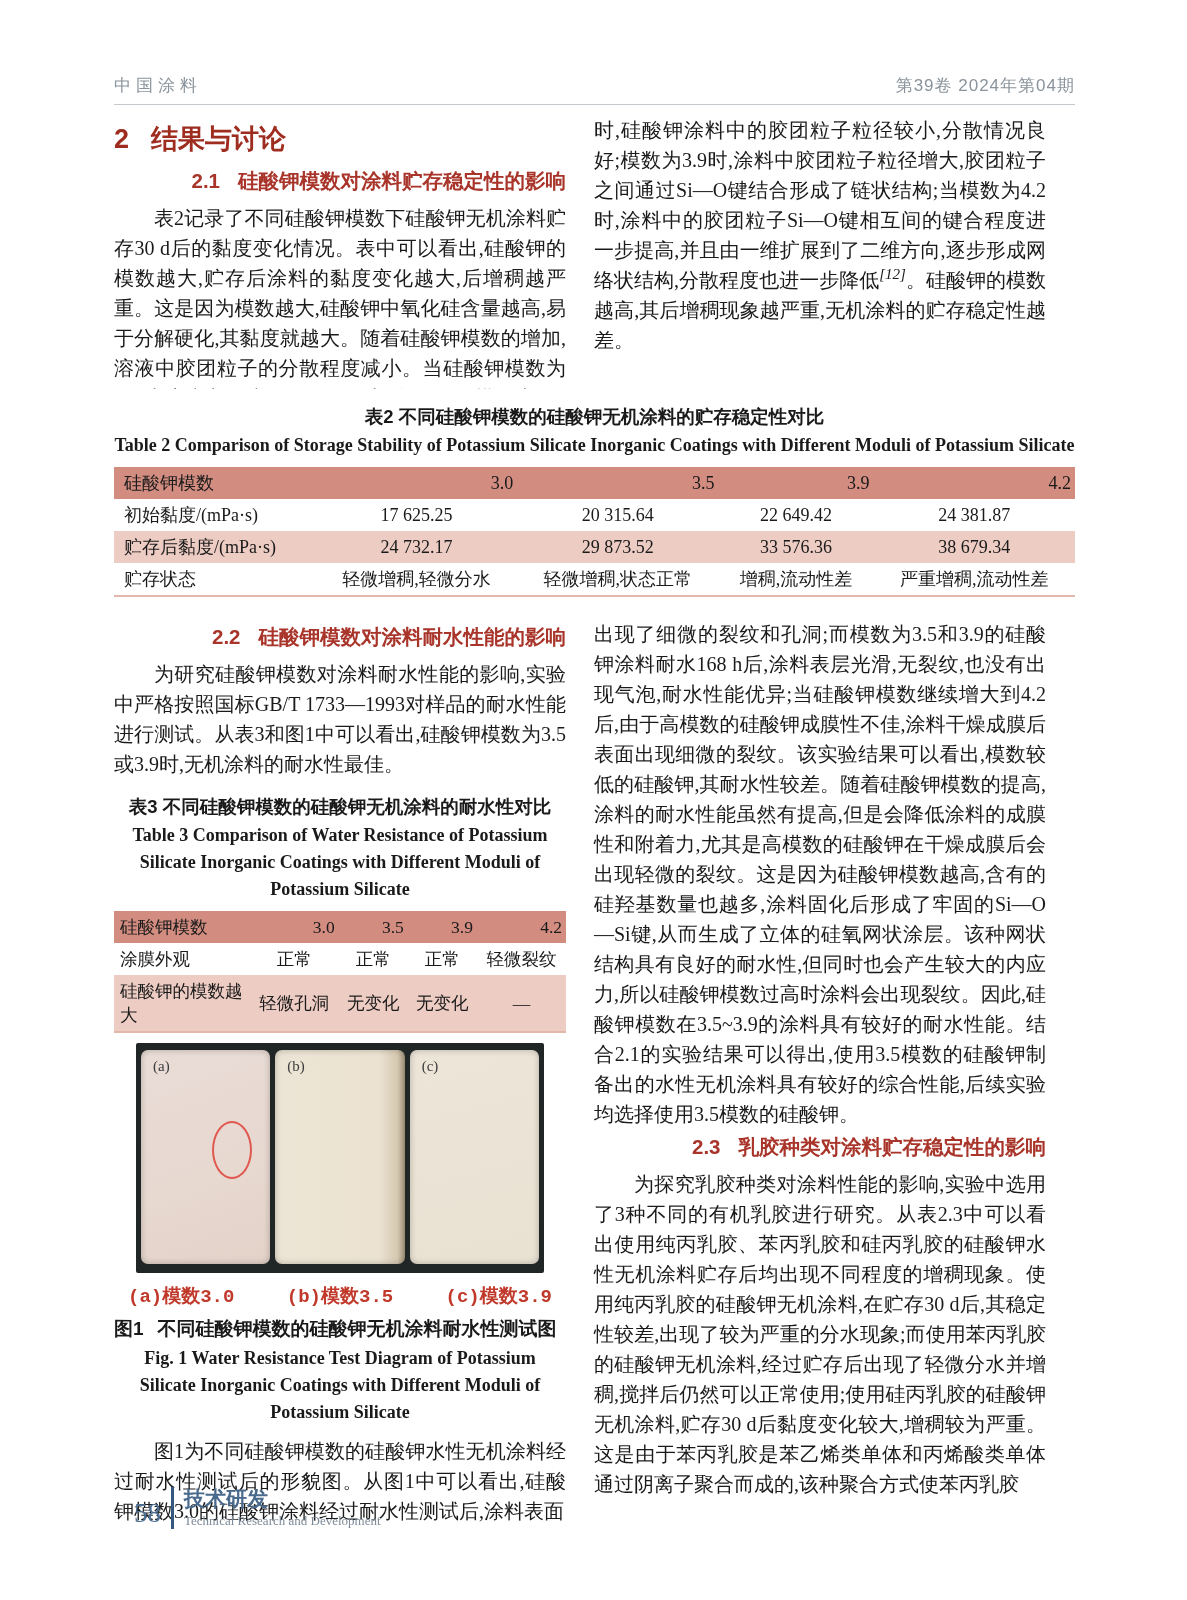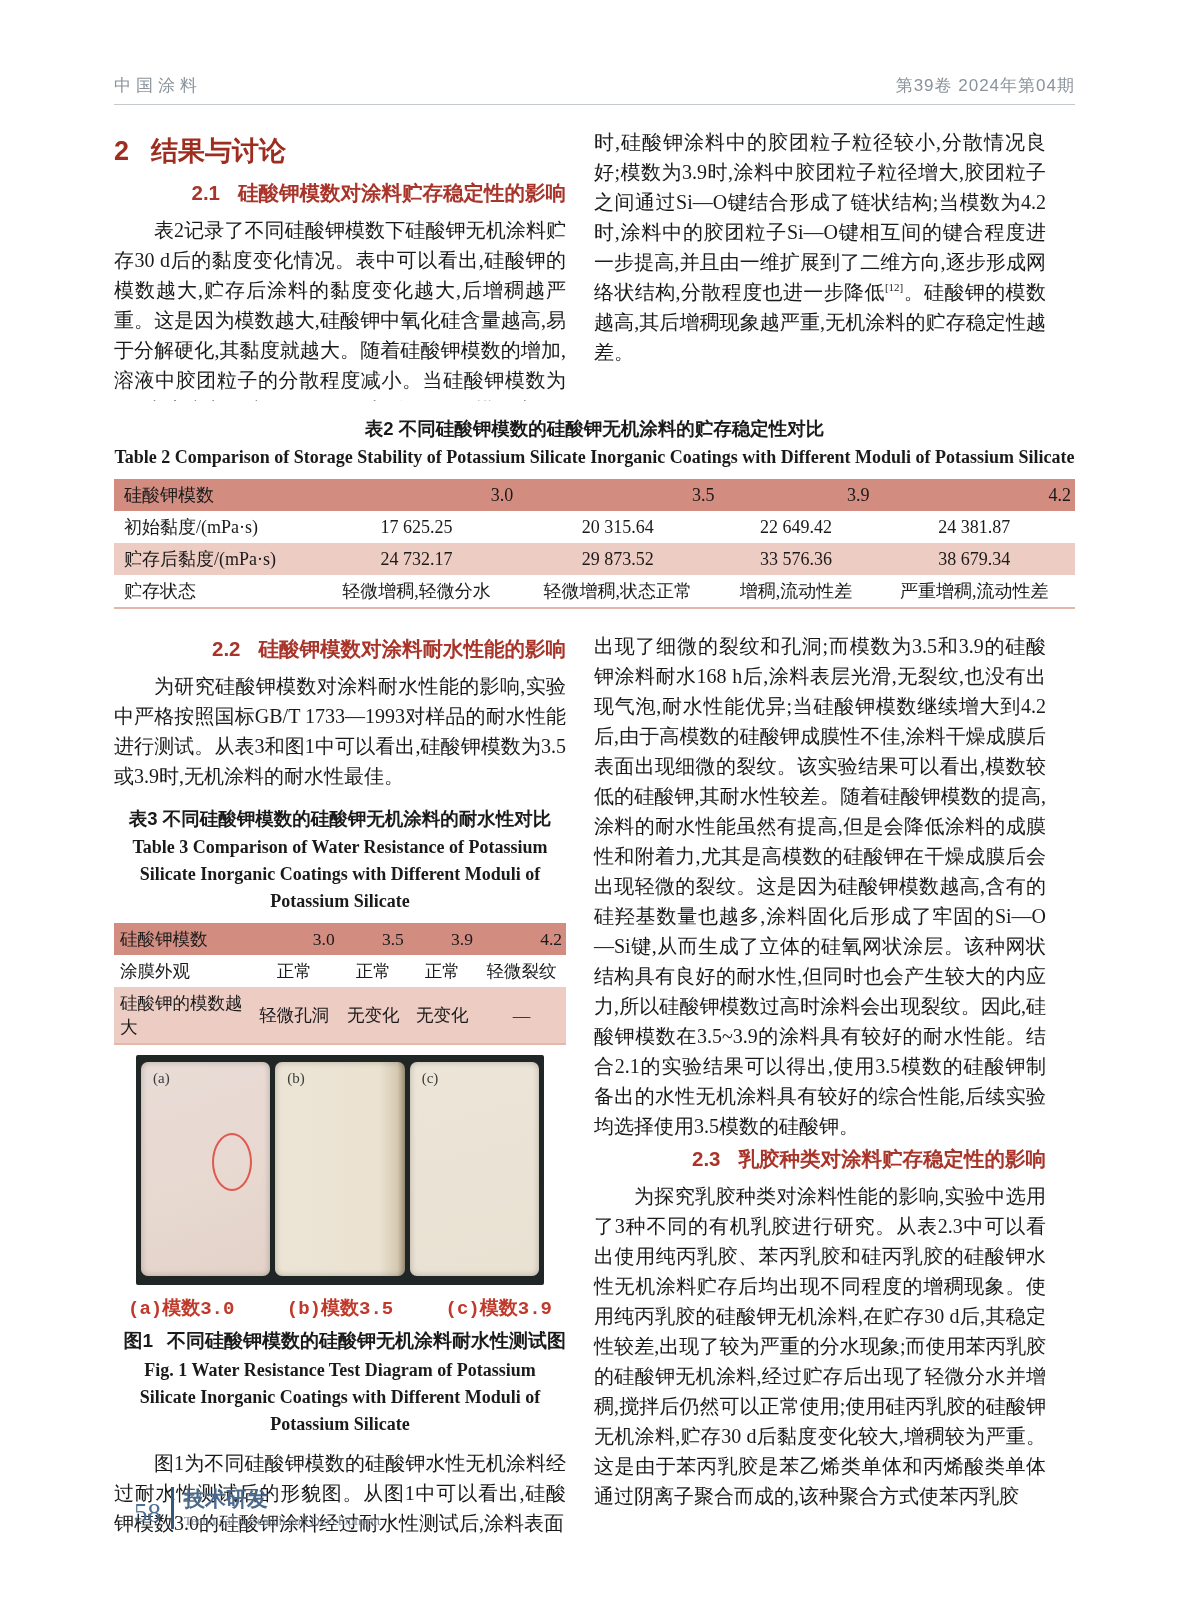--- a/index.html
+++ b/index.html
@@ -14,28 +14,28 @@
     display:flex;justify-content:space-between;align-items:flex-end;
     padding-bottom:7px;border-bottom:1px solid #c3c9cd;
     color:#8a939b;font-size:17px;
     font-family:"Liberation Sans","DejaVu Sans",sans-serif;
   }
   .pg-header .journal{letter-spacing:5px;}
   .pg-header .issue{letter-spacing:1px;}
   
   .two-col{display:flex;gap:28px;}
   .col{width:452px;}
-  .row1{margin-top:22px;height:274px;overflow:hidden;}
+  .row1{margin-top:10px;height:274px;overflow:hidden;}
   .row2{margin-top:22px;}
   p.body{
     margin:0;font-size:20px;line-height:30px;text-align:justify;
     text-justify:inter-ideograph;
   }
   p.body.indent{text-indent:2em;}
-  sup{font-size:11px;line-height:0;}
+  sup{font-size:15px;line-height:0;font-style:italic;}
   
   h2.sec{
     margin:6px 0 10px;font-size:27px;color:#9e2d20;
     font-family:"Liberation Sans","DejaVu Sans",sans-serif;font-weight:bold;
   }
   h2.sec .n{margin-right:22px;}
   h3.sub{
     margin:4px 0 8px;font-size:20.5px;color:#a8342a;
     font-family:"Liberation Sans","DejaVu Sans",sans-serif;font-weight:bold;text-align:right;
   }
@@ -80,21 +80,21 @@
   .ellipse{
     position:absolute;top:33%;right:14%;width:36px;height:54px;
     border:2px solid #e0584e;border-radius:50%;
   }
   .sub-labels{
     display:flex;justify-content:space-between;padding:0 14px;
     margin:10px 0 6px;color:#c0392b;font-size:19px;font-weight:bold;
     font-family:Liberation Mono, monospace;
   }
   .fig-cap-zh{
-    text-align:right;font-size:19px;font-weight:bold;line-height:28px;margin:2px 0;
+    text-align:left;font-size:19px;font-weight:bold;line-height:28px;margin:2px 0;
     font-family:"Liberation Sans","DejaVu Sans",sans-serif;
   }
   .fig-cap-zh .n{margin-right:14px;}
   .fig-cap-en{
     text-align:center;font-size:18px;font-weight:bold;line-height:27px;margin:0 10px 10px;
     font-family:"Liberation Serif","DejaVu Serif",serif;
   }
   
   .pg-footer{
     position:absolute;left:134px;top:1487px;

